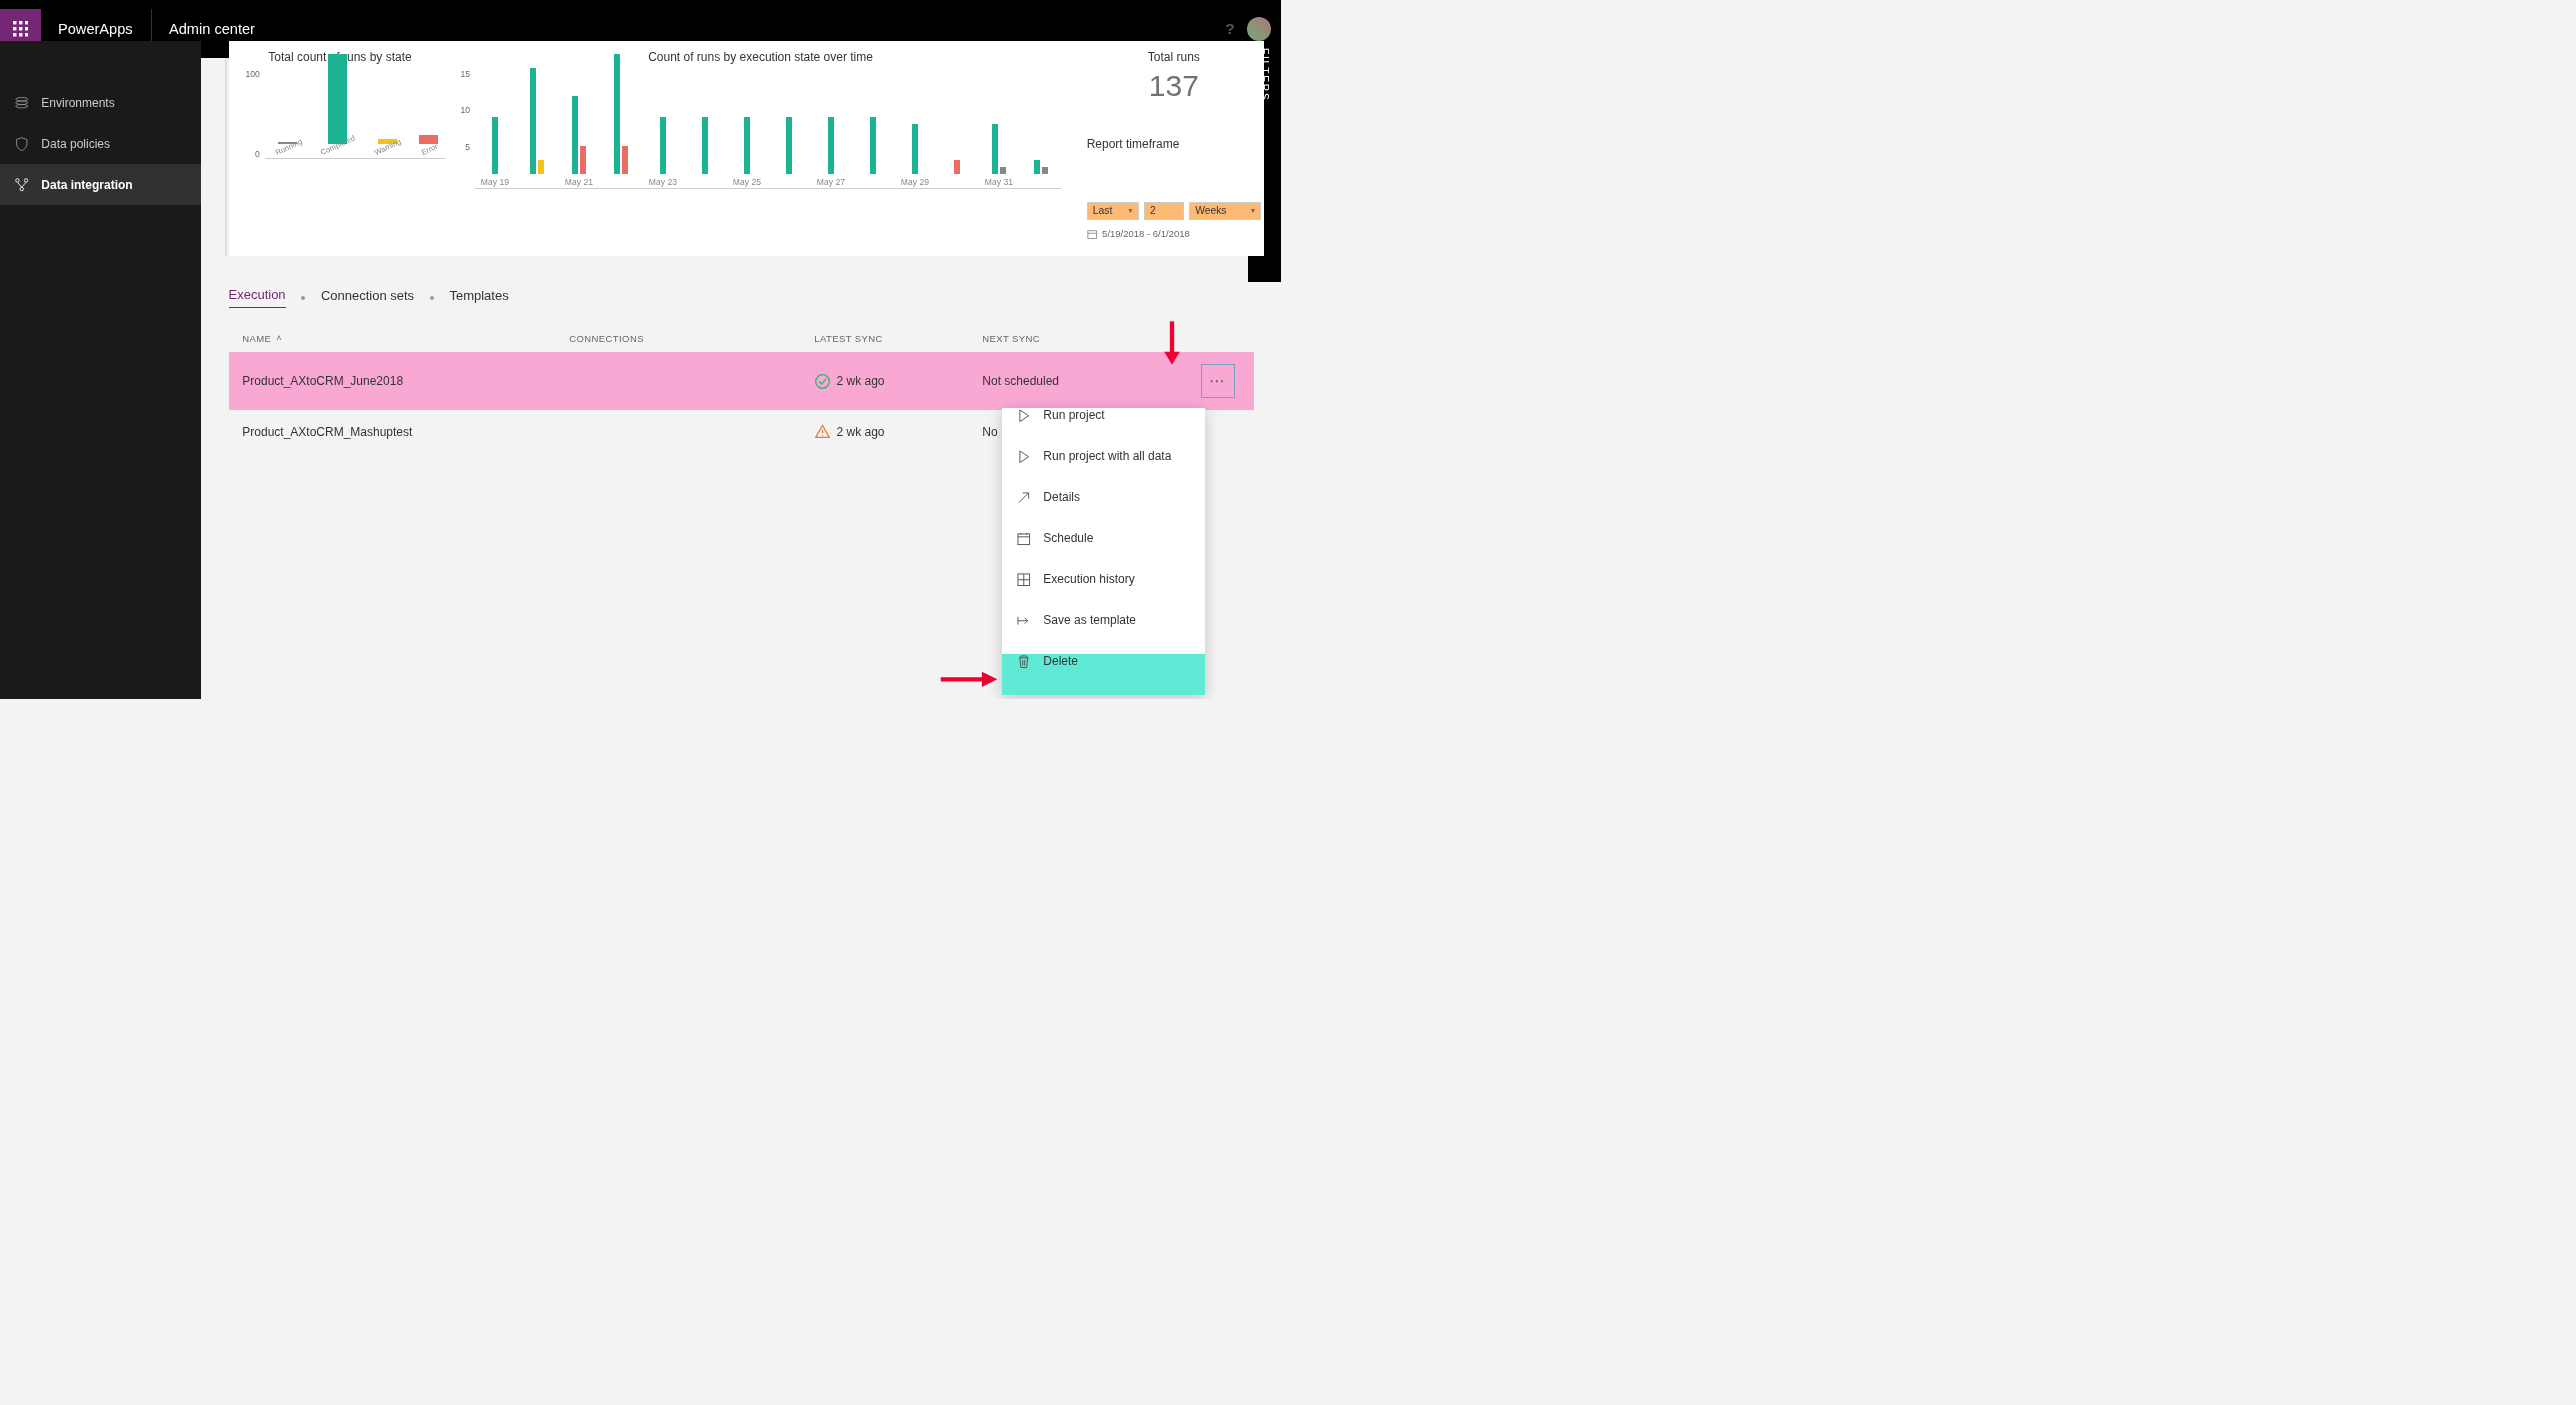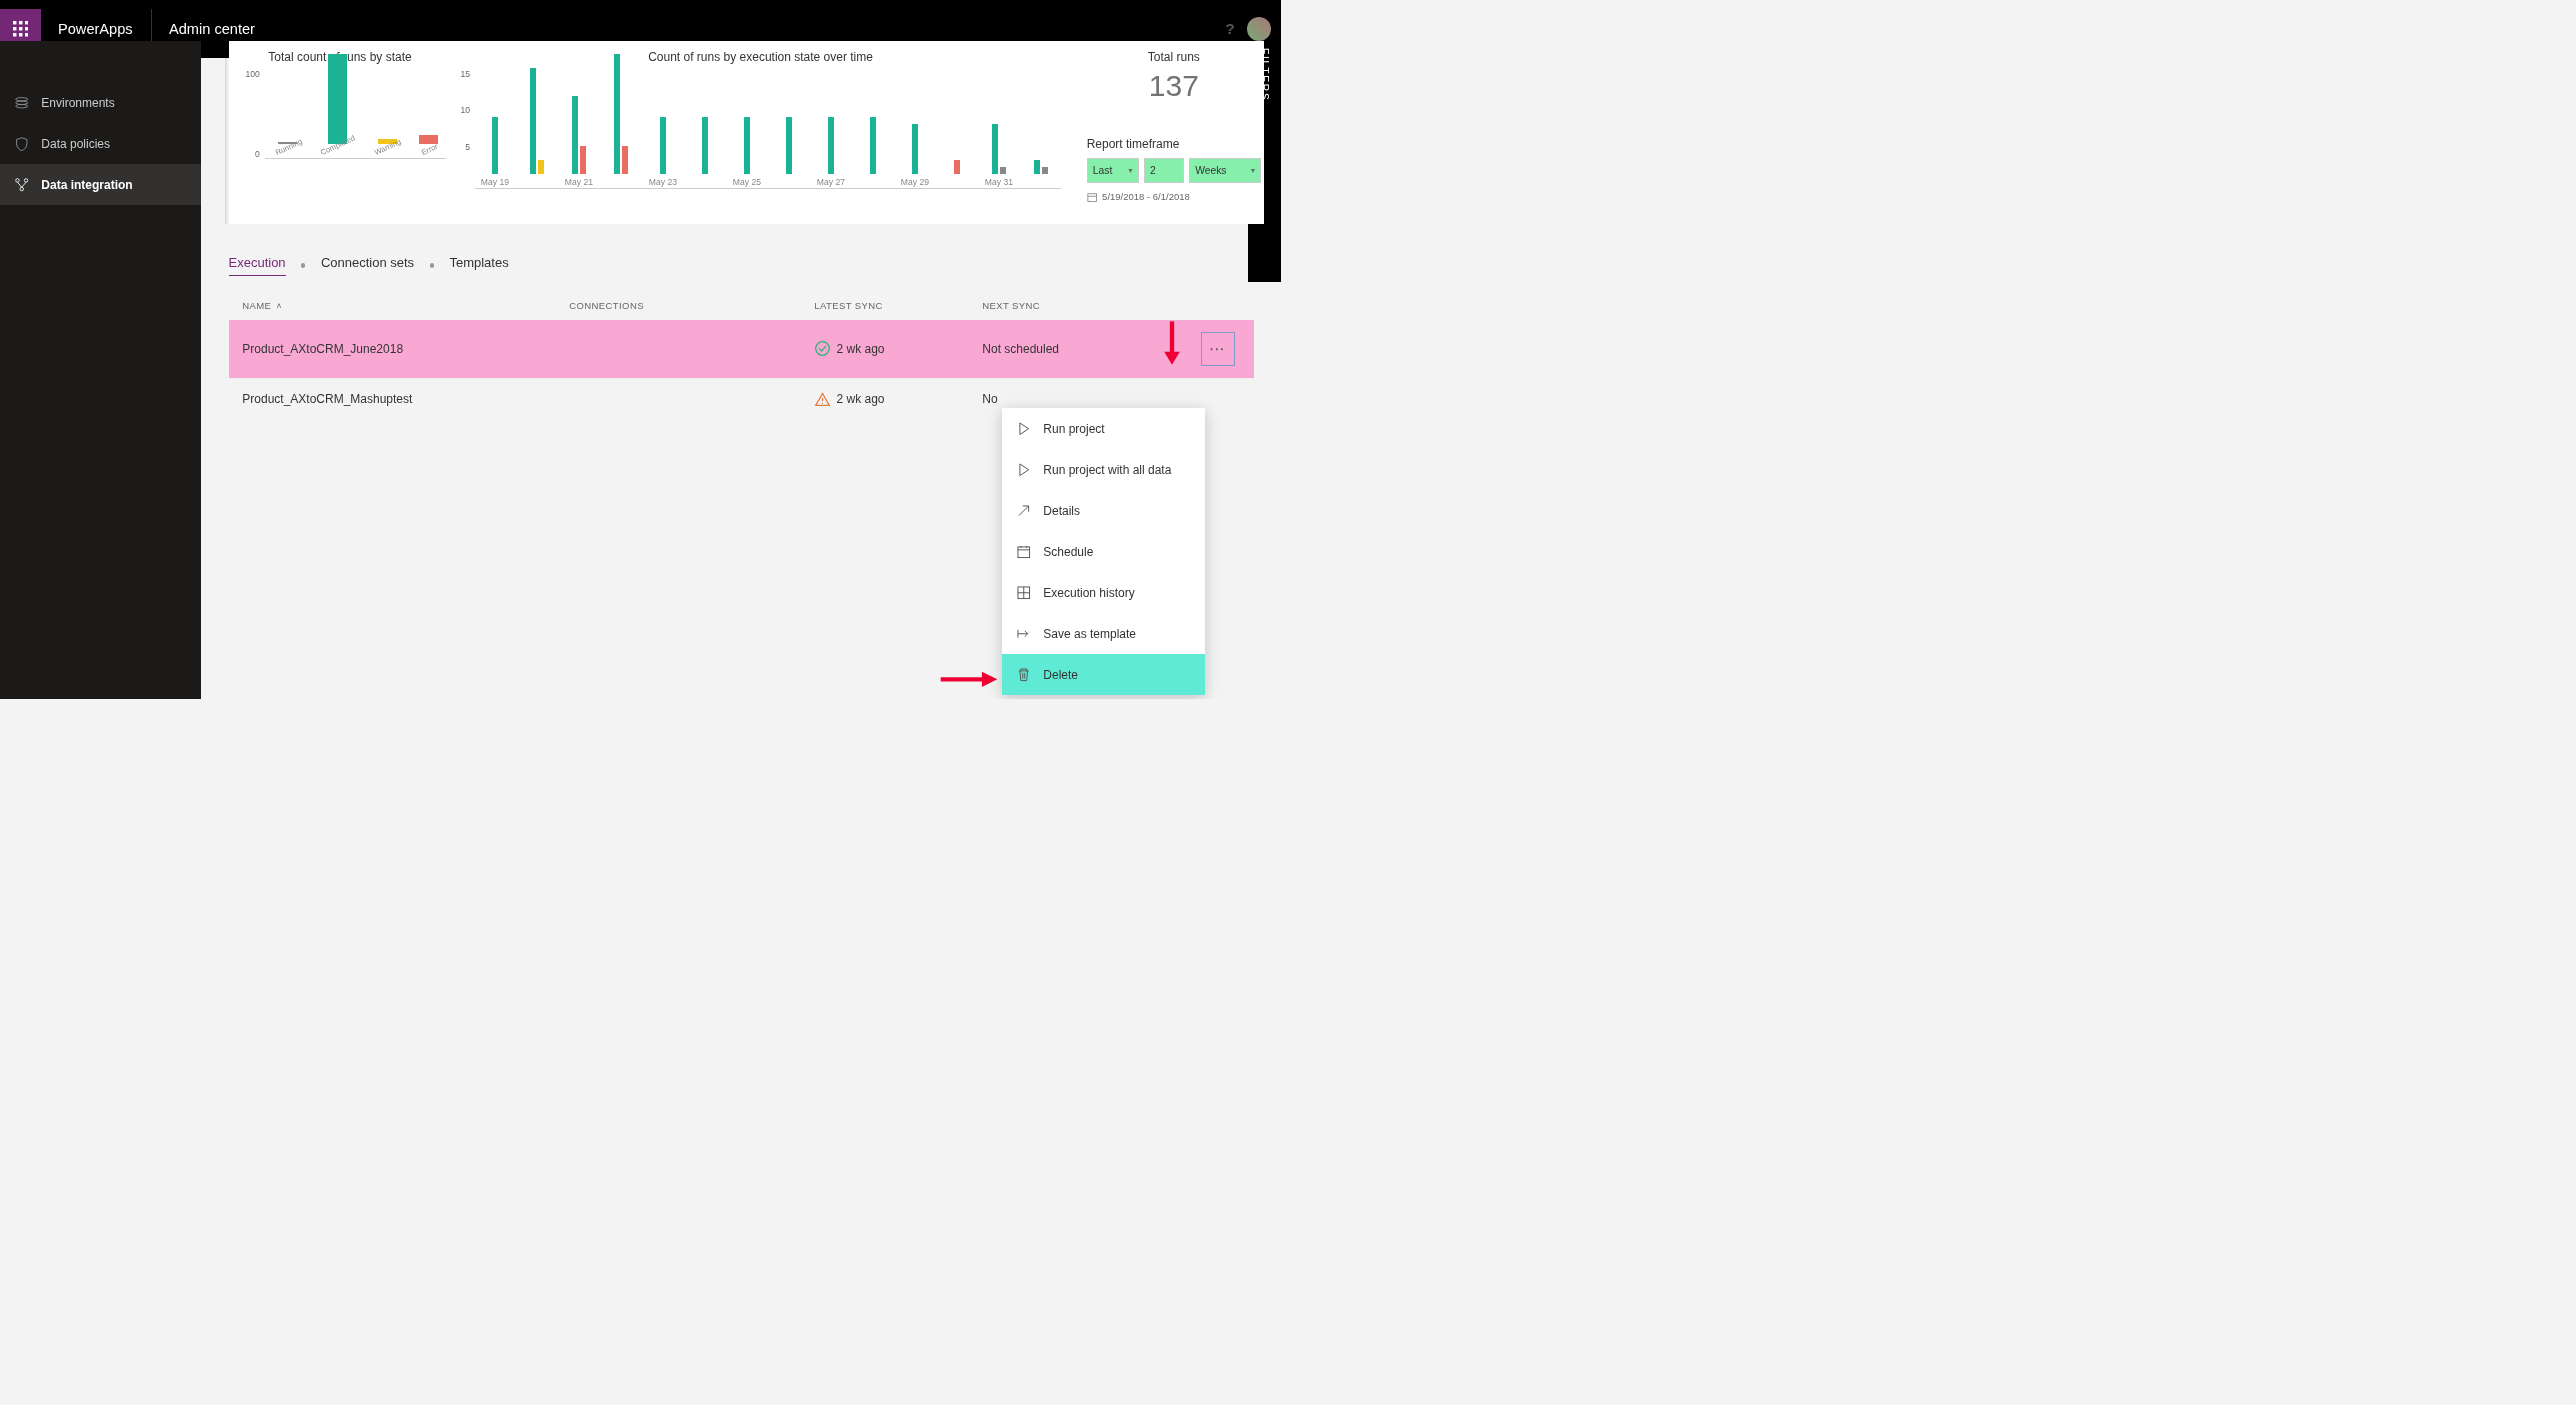--- a/index.html
+++ b/index.html
@@ -39,21 +39,21 @@
   .xlabel { font-size: 7.7px; color: #888; transform: rotate(-25deg); transform-origin: top left; margin-top: 5.2px; white-space: nowrap;}
   .xlabel-flat { font-size: 8.6px; color: #888; margin-top: 3.4px;}
   .thin-group { display:flex; align-items:flex-end;}
 
   
   .totals { margin-left: auto; text-align: center; padding-right: 26px;}
   .totals-title { font-size: 12px; margin-bottom: 5.2px;}
   .totals-value { font-size: 30px; color: #737373;}
   .timeframe-title { font-size: 12px; margin: 34px 0 6.9px 0; text-align: left;}
   .timeframe-controls { display: flex; gap: 5.2px; }
-  .select, .numbox { border: 0.9px solid #ccc; height: 25px; font-size: 10.3px; padding: 0 5.2px; display: flex; align-items: center; justify-content: space-between; gap: 6.9px; background:#86efac;}
+  .select, .numbox { border: 0.9px solid #ccc; height: 18px; font-size: 10.3px; padding: 0 5.2px; display: flex; align-items: center; justify-content: space-between; gap: 6.9px; background:#fdba74;margin-top:44px;}
   .select { width: 52px;}
   .select.wide { width: 72px;}
   .numbox { width: 40px;}
   .chevron { font-size: 7.7px; color: #666;}
   .daterange { font-size: 9.5px; color: #666; margin-top: 8.6px; display:flex; gap:5.2px; align-items:center;}
 
   
   .filters-panel { position: absolute; top: 41px; right: 0; width: 33px; height: 241px; background: #000; color: #fff; display: flex; align-items: flex-start; justify-content: center; }
   .filters-text { writing-mode: vertical-rl; font-size: 10.3px; letter-spacing: 1.7px; padding-top: 6.9px;}
 
@@ -71,21 +71,21 @@
   .col-sync { width: 168px;}
   .col-next { width: 189px;}
   .col-menu { flex: 1; display:flex; justify-content:flex-end; padding-right: 5.2px;}
   .trow { display: flex; align-items: center; padding: 12px 13.8px; font-size: 12px; border-bottom: 0.9px solid #f0f0f0;}
   .trow.selected { background: #f9a8d4;}
   .status-icon { width: 17px; height: 17px; margin-right: 5.2px;}
   .more-btn { width: 34px; height: 34px; border: 0.9px solid #7a9cc6; display: flex; align-items: center; justify-content: center; font-size: 15.5px; letter-spacing: 1.7px; color: #555;}
 
   
   .ctx-menu { position: absolute; top: 408px; right: 76px; width: 203px; background: #fff; box-shadow: 0 3.4px 13.8px rgba(0,0,0,0.2); z-index: 50;}
-  .ctx-item { display: flex; align-items: center; gap: 12px; height: 41px; padding: 0 13.8px; font-size: 12px; cursor: pointer;}
+  .ctx-item { display: flex; gap: 12px; height: 41px; padding: 0 13.8px; font-size: 12px; cursor: pointer;}
   .ctx-item:hover, .ctx-item.hover { background: #5eead4;}
   .ctx-icon { width: 15.5px; height: 15.5px; display:flex; align-items:center; justify-content:center; color:#555;}
 
   
   .arrow-down { position:absolute; top: 317px; right: 96px; }
   .arrow-right { position:absolute; top: 669px; right: 282px;}
 
   .sort-caret { font-size: 8.6px;}
 </style>
 </head>

